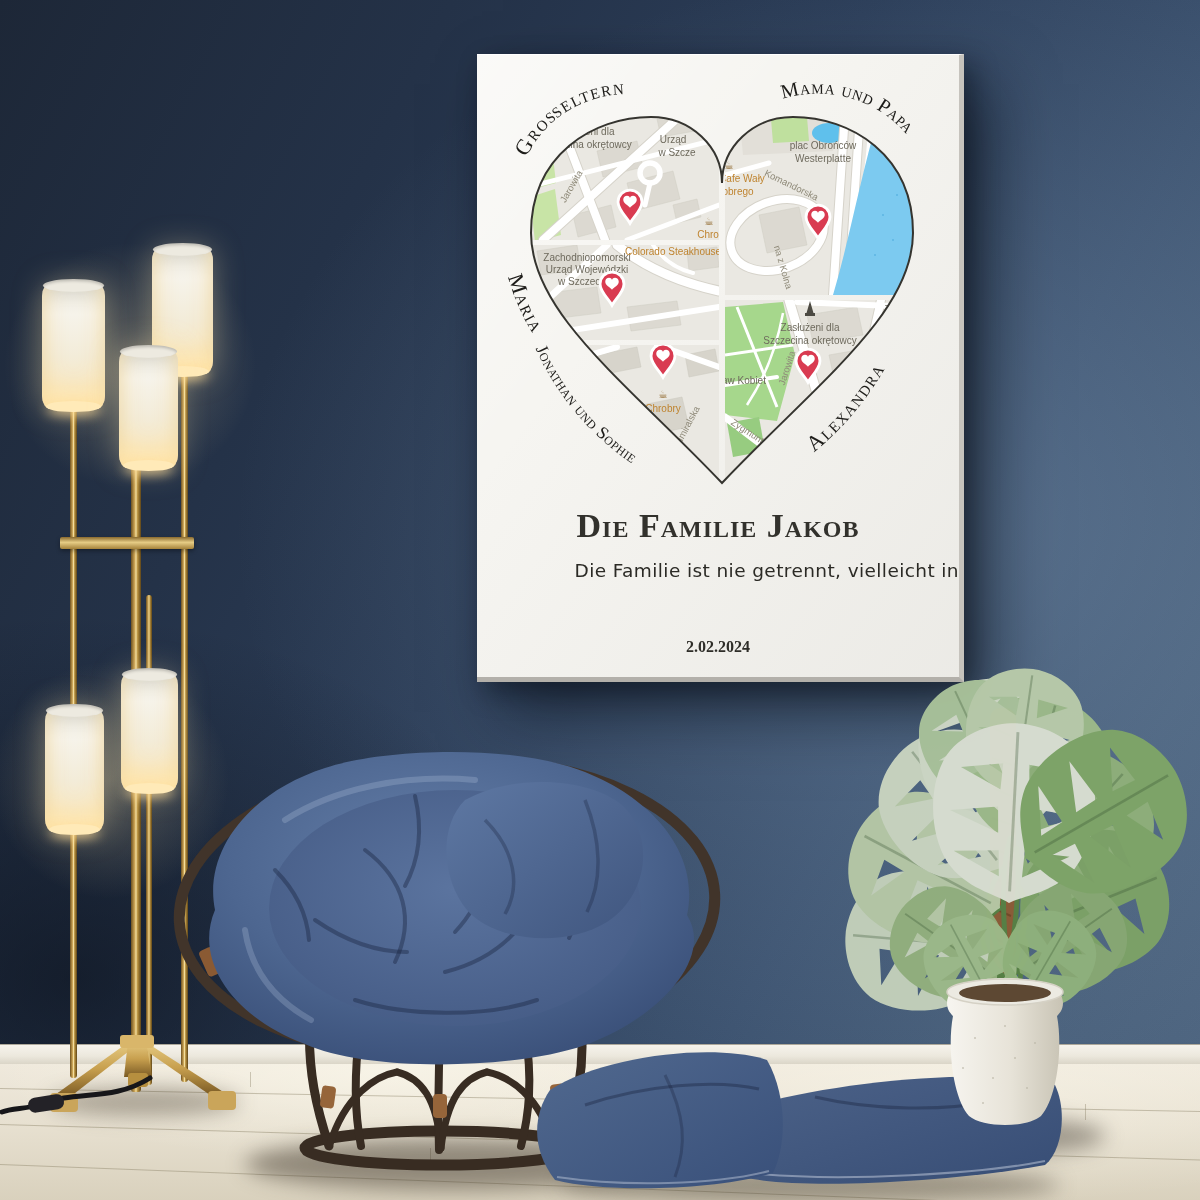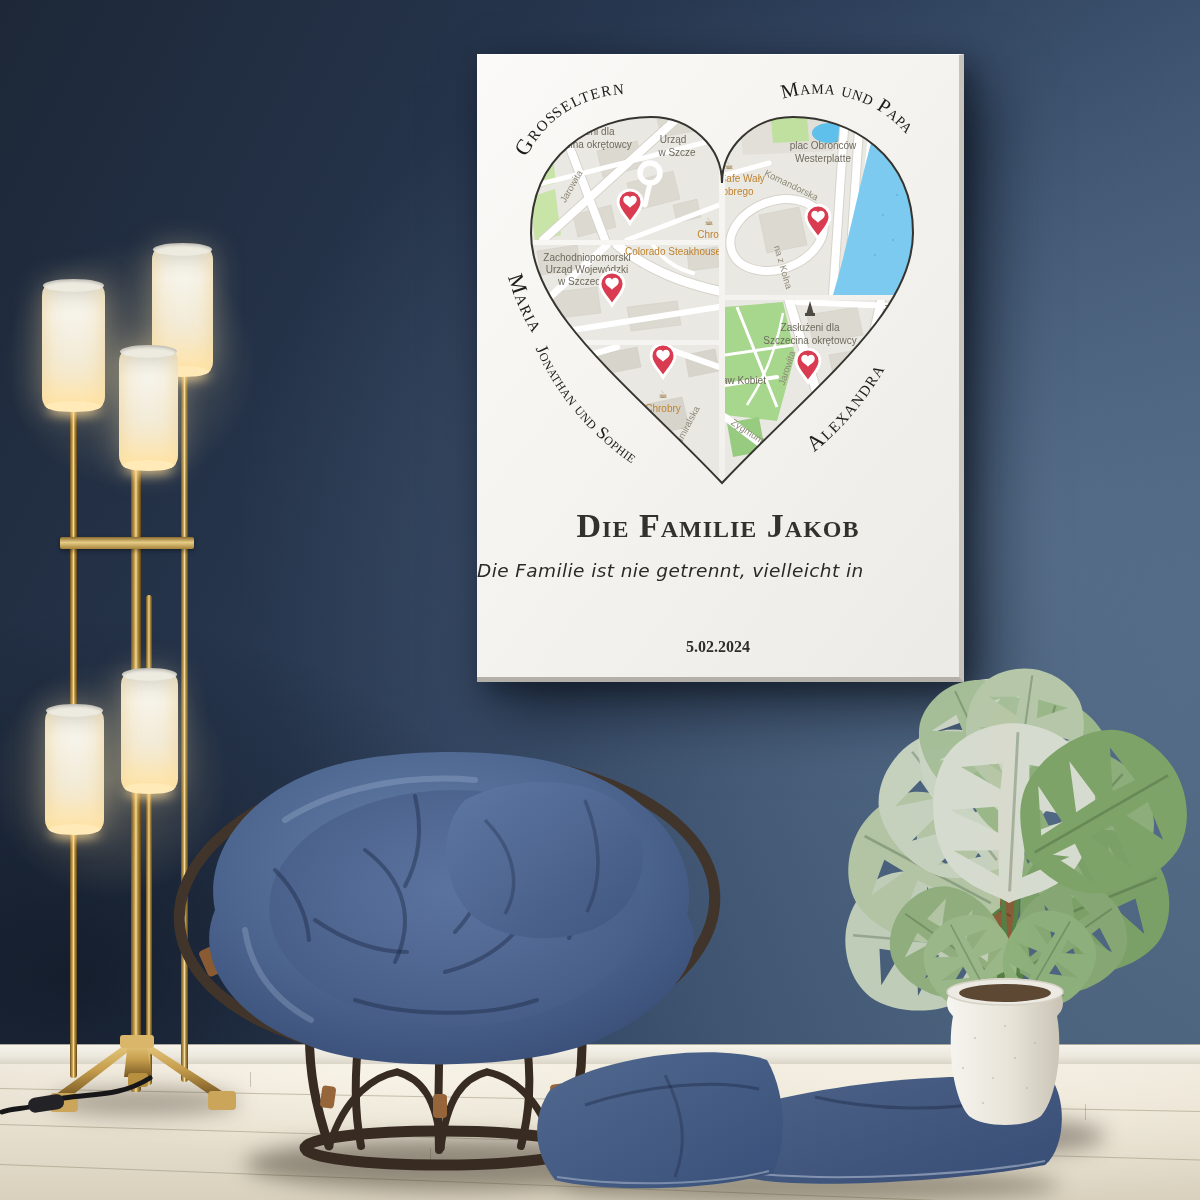--- a/index.html
+++ b/index.html
@@ -41,22 +41,22 @@
 
   
   .poster{left:477px;top:54px;width:482px;height:622px;background:#f6f5f1;
     border-right:5px solid #c6c3bd;border-bottom:5px solid #b3b0aa;border-top:1px solid #ffffff;
     box-shadow:26px 30px 60px rgba(4,9,18,.55), 8px 10px 24px rgba(4,9,18,.4);}
   .poster::before{content:'';position:absolute;inset:0;
     background:linear-gradient(128deg,rgba(255,255,255,.5) 0%,rgba(255,255,255,0) 34%,rgba(160,158,150,.12) 100%);pointer-events:none;}
   .poster-title{position:absolute;left:0;top:452px;width:100%;text-align:center;
     font-family:"Liberation Serif",serif;font-variant:small-caps;font-weight:bold;
     font-size:34px;letter-spacing:1px;color:#32312c;}
-  .poster-sub{position:absolute;left:0;width:100%;text-align:left;
-    font-family:"DejaVu Sans",sans-serif;font-style:italic;font-size:18.5px;color:#2b2a25;letter-spacing:.4px;}
+  .poster-sub{position:absolute;left:0;width:100%;text-align:right;
+    font-family:"DejaVu Sans",sans-serif;font-size:18.5px;color:#2b2a25;letter-spacing:.4px;}
   .poster-date{position:absolute;left:0;top:583px;width:100%;text-align:center;
     font-family:"Liberation Serif",serif;font-weight:bold;font-size:16px;color:#2e2d28;}
 
   
   .name-arc{font-family:"Liberation Serif",serif;font-variant:small-caps;font-size:22px;letter-spacing:1.4px;fill:#1d1c19;}
   .name-arc.tight{font-size:20px;letter-spacing:.6px;}
   .name-arc.long{font-size:17.5px;letter-spacing:.4px;}
   .mlabel{font-family:"Liberation Sans",sans-serif;font-size:10px;fill:#6e6a5d;text-anchor:middle;}
   .mstreet{font-family:"Liberation Sans",sans-serif;font-size:9.5px;fill:#8f8a79;text-anchor:middle;}
   .morange{font-family:"Liberation Sans",sans-serif;font-size:10px;fill:#bf8430;text-anchor:middle;}
@@ -329,21 +329,21 @@
       <text class="name-arc long">
         <textPath href="#arcJon" xlink:href="#arcJon" startOffset="6">Jonathan und Sophie</textPath>
       </text>
       <text class="name-arc">
         <textPath href="#arcAlex" xlink:href="#arcAlex" startOffset="14">Alexandra</textPath>
       </text>
     </svg>
 
     <div class="poster-title">Die Familie Jakob</div>
     <div class="poster-sub" style="top:505px;">Die Familie ist nie getrennt, vielleicht in</div>
-    <div class="poster-date">5.02.2024</div>
+    <div class="poster-date">2.02.2024</div>
   </div>
 
   <svg class="abs" style="left:155px;top:700px;" width="570" height="480" viewBox="0 0 570 480">
     <defs>
       <radialGradient id="cushG" cx="45%" cy="35%" r="75%">
         <stop offset="0" stop-color="#647ea8"></stop>
           <stop offset=".55" stop-color="#4d6690"></stop>
           <stop offset="1" stop-color="#364b74"></stop>
       </radialGradient>
       <radialGradient id="seatG" cx="50%" cy="42%" r="70%">

